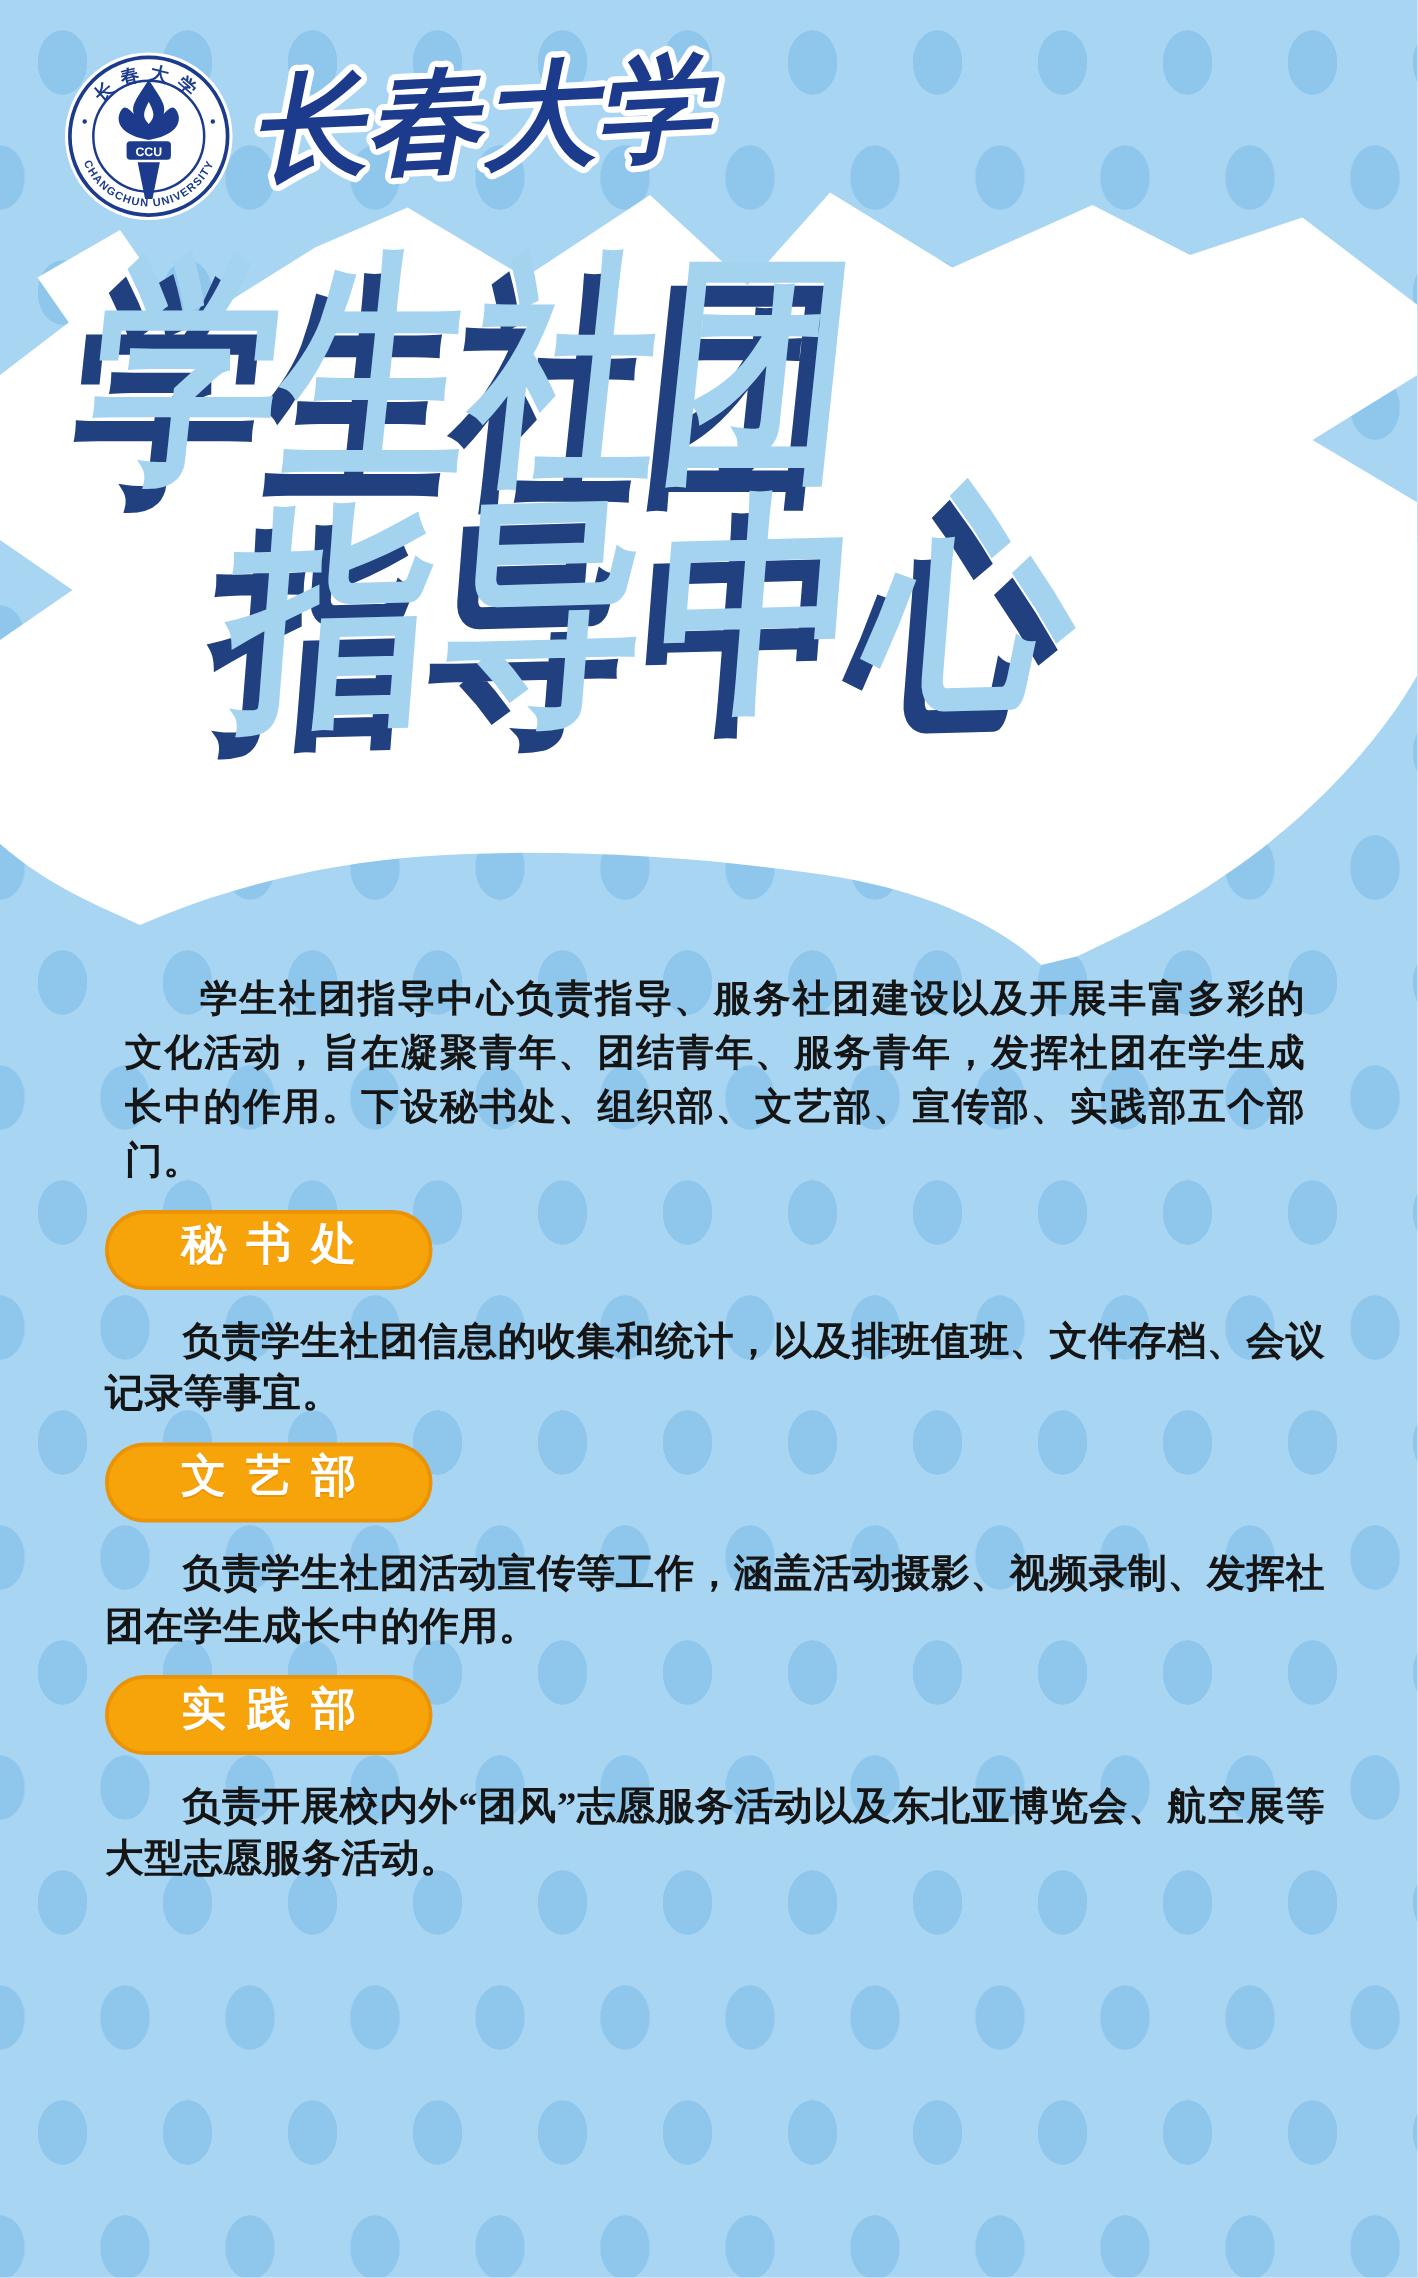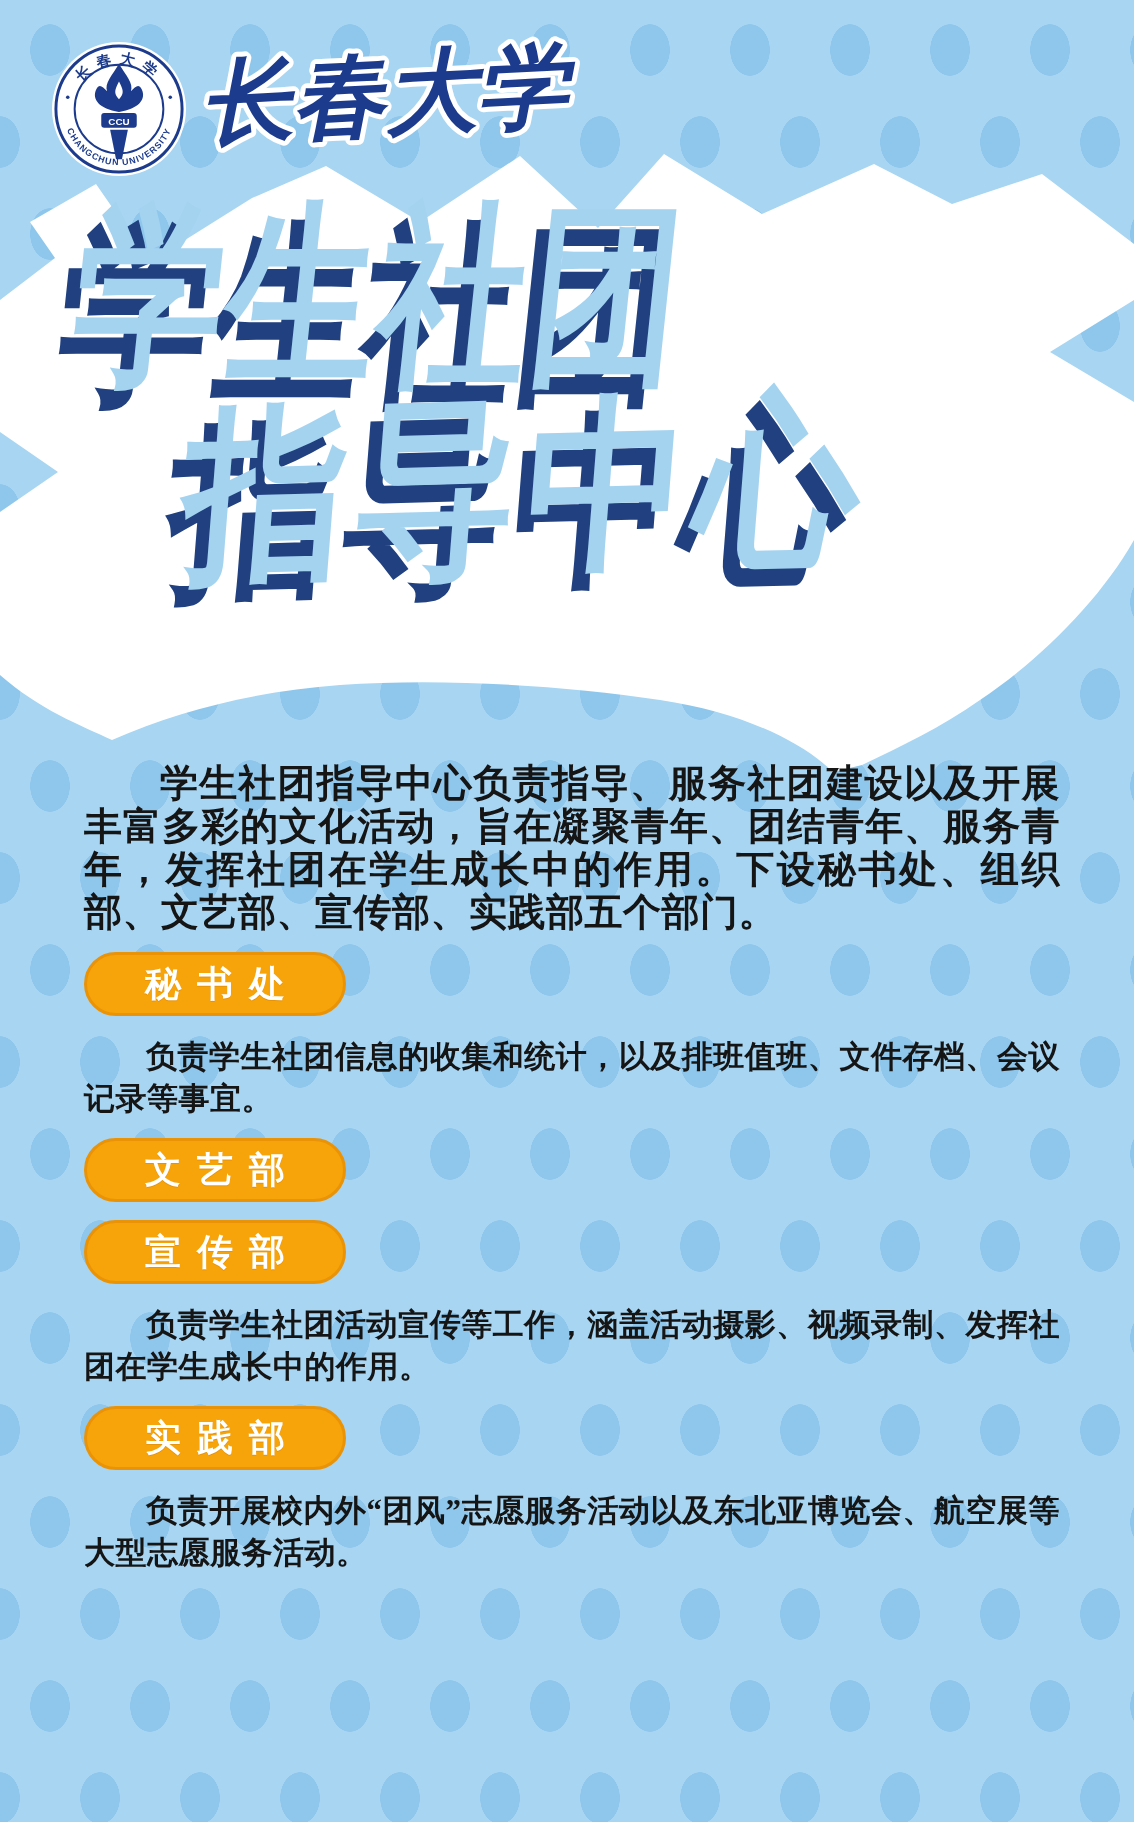--- a/index.html
+++ b/index.html
@@ -40,33 +40,33 @@
     font-size:163px;letter-spacing:8px;
     transform:rotate(-1.5deg) skewX(-6deg) scaleY(1.15);
     transform-origin:left top;
   }
   
   .content{
     position:absolute;left:0;top:762px;width:1134px;
     padding:0 74px 0 84px;box-sizing:border-box;
   }
   .intro{
-    margin:0;
-    font-size:38px;line-height:43px;font-weight:bold;
+    margin:16px;
+    font-size:30px;line-height:43px;font-weight:bold;
     color:var(--text,#151515);
     text-align:justify;text-indent:2em;
     letter-spacing:0.5px;
   }
   .dept-badge{
     margin-top:18px;
     width:262px;height:64px;box-sizing:border-box;
     background:var(--accent,#f7a30a);
     border:3px solid var(--accentBorder,#ea9306);
     border-radius:34px;
-    display:flex;align-items:center;justify-content:center;
+    display:flex;align-items:flex-start;justify-content:center;
   }
   .dept-badge span{
     color:#fff;font-size:36px;font-weight:bold;
     letter-spacing:16px;padding-left:16px;
     text-shadow:0 1px 0 rgba(200,120,0,.35);
   }
   .dept-desc{
     margin:20px 0 0 0;
     font-size:31px;line-height:42px;font-weight:bold;
     color:var(--text,#151515);
@@ -143,23 +143,20 @@
     <section class="dept">
     </section>
 
     <section class="dept">
       <div class="dept-badge">
         <span>文艺部</span>
       </div>
     </section>
 
     <section class="dept">
-      <div class="dept-badge">
-        <span>宣传部</span>
-      </div>
       <p class="dept-desc">负责学生社团活动宣传等工作，涵盖活动摄影、视频录制、发挥社团在学生成长中的作用。</p>
     </section>
 
     <section class="dept">
       <div class="dept-badge">
         <span>实践部</span>
       </div>
       <p class="dept-desc">负责开展校内外“团风”志愿服务活动以及东北亚博览会、航空展等大型志愿服务活动。</p>
     </section>
 

